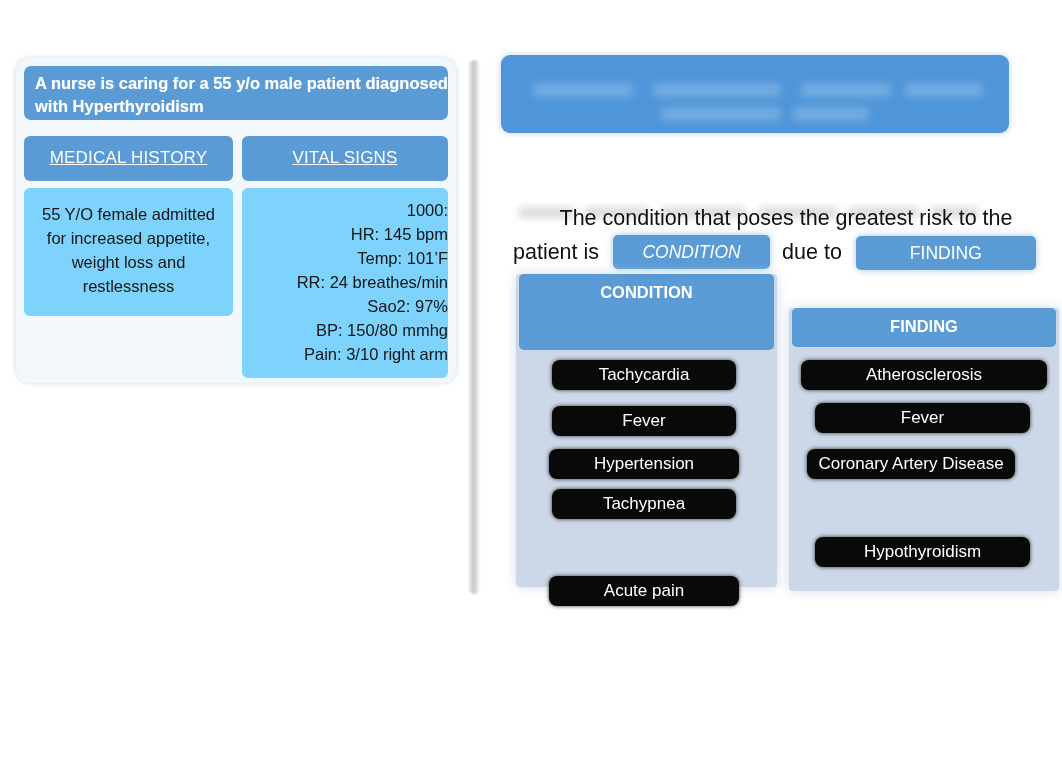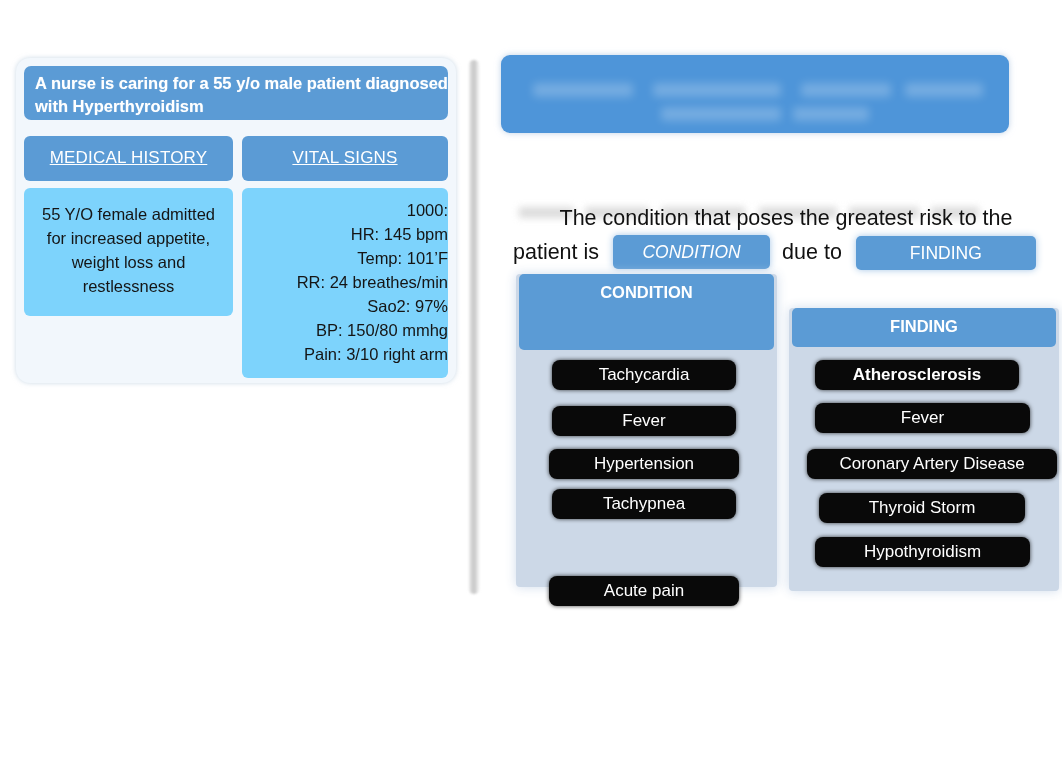--- a/index.html
+++ b/index.html
@@ -231,23 +231,23 @@
   }
 
   
   #c-opt-0 { left: 36px; top: 86px;  width: 184px; }
   #c-opt-1 { left: 36px; top: 132px; width: 184px; }
   #c-opt-2 { left: 33px; top: 175px; width: 190px; }
   #c-opt-3 { left: 36px; top: 215px; width: 184px; }
   #c-opt-4 { left: 33px; top: 263px; width: 190px; margin-top: 39px; }
 
   
-  #f-opt-0 { left: 26px; top: 52px;  width: 204px; font-weight: bold; }
+  #f-opt-0 { left: 12px; top: 52px;  width: 246px; }
   #f-opt-1 { left: 26px; top: 95px;  width: 215px; }
-  #f-opt-2 { left: 18px; top: 141px; width: 250px; }
+  #f-opt-2 { left: 18px; top: 141px; width: 208px; }
   #f-opt-3 { left: 30px; top: 185px; width: 206px; }
   #f-opt-4 { left: 26px; top: 229px; width: 215px; }
 </style>
 </head>
 <body>
 
 <div id="stage">
 
   <div id="case-panel">
 
@@ -304,18 +304,17 @@
       <div class="option" id="c-opt-2">Hypertension</div>
       <div class="option" id="c-opt-3">Tachypnea</div>
       <div class="option" id="c-opt-4">Acute pain</div>
     </div>
 
     <div class="dropdown-panel" id="finding-panel">
       <div class="dropdown-head" id="finding-head">FINDING</div>
       <div class="option" id="f-opt-0">Atherosclerosis</div>
       <div class="option" id="f-opt-1">Fever</div>
       <div class="option" id="f-opt-2">Coronary Artery Disease</div>
-      <div class="option" id="f-opt-3">Thyroid Storm</div>
       <div class="option" id="f-opt-4">Hypothyroidism</div>
     </div>
 
   </div>
 </div>
 
 </body></html>

